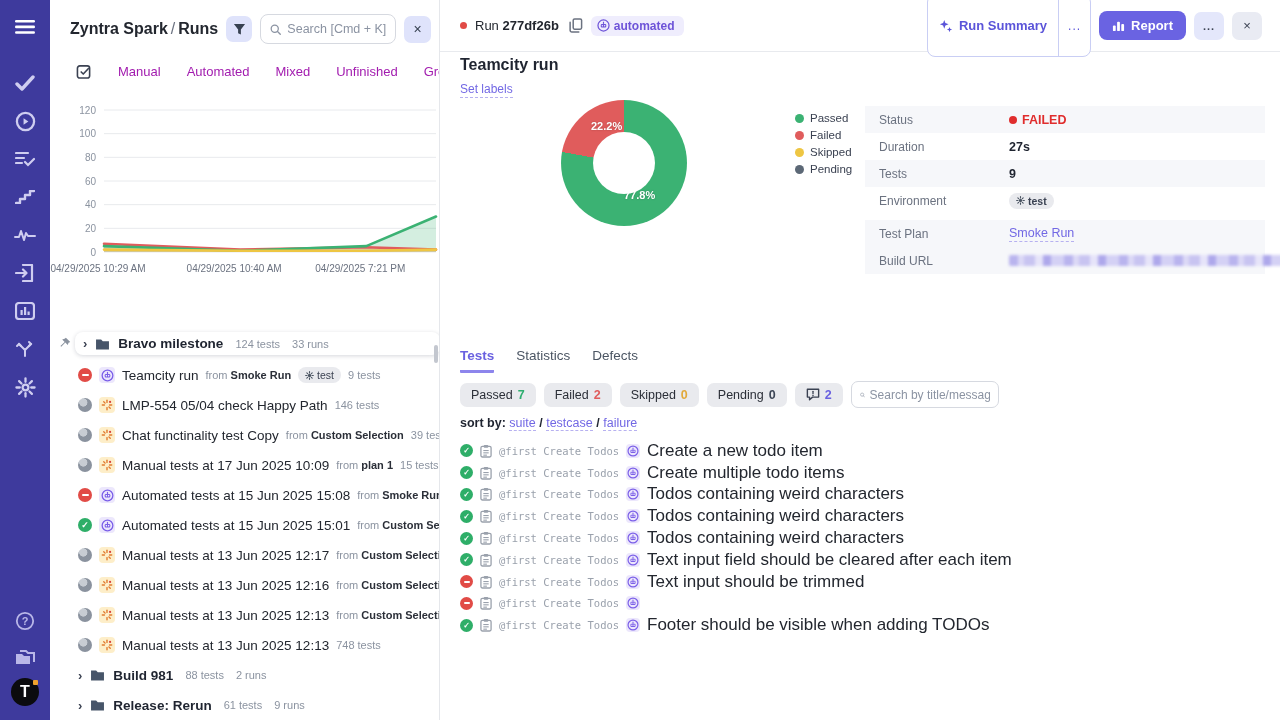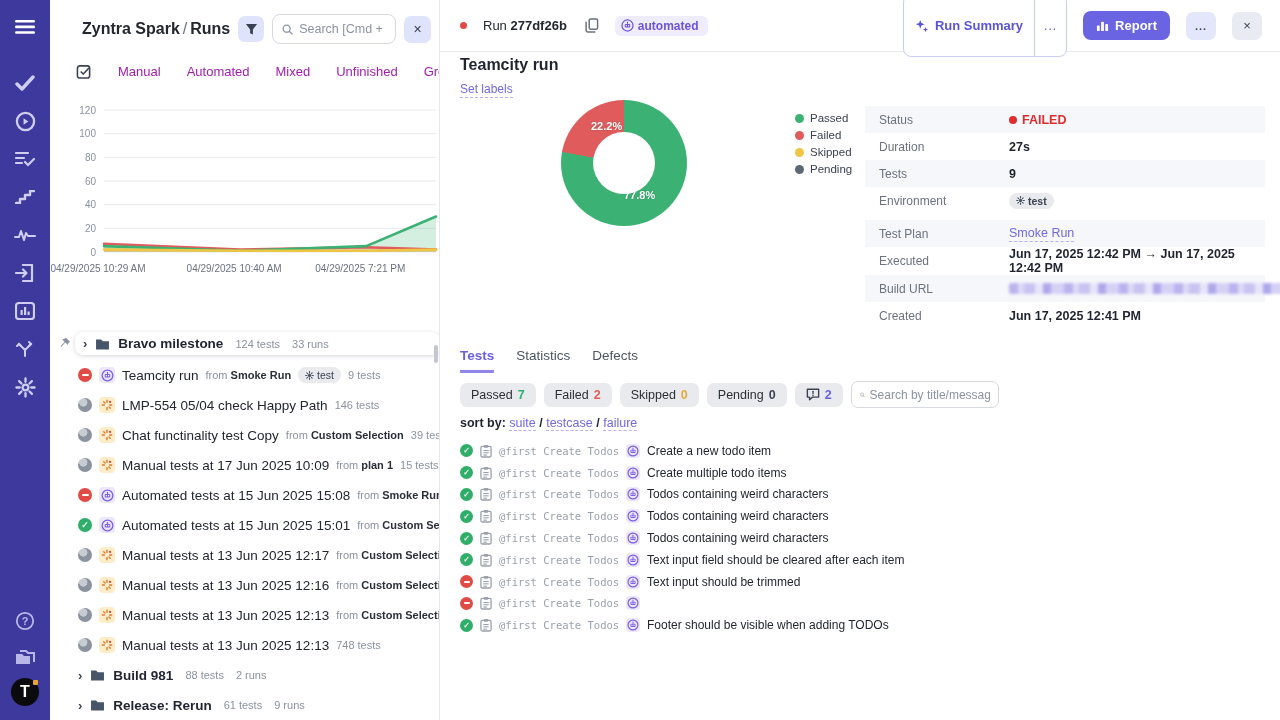--- a/index.html
+++ b/index.html
@@ -12,21 +12,21 @@
   .sb-icon svg { display:block; }
   .sb-top { margin-top:8px; margin-bottom:18px; }
   .sb-spacer { flex:1; }
   .sb-logo { width:28px; height:28px; border-radius:50%; background:#0b0b0e; color:#fff; font-weight:bold; font-size:16px; display:flex; align-items:center; justify-content:center; margin-bottom:14px; position:relative; }
   .sb-logo i { position:absolute; top:2px; right:1px; width:5px; height:5px; background:#f0a32e; border-radius:1px; font-style:normal; }
 
   
   .left-panel { width:390px; height:720px; background:#fff; border-right:1px solid #e5e7eb; position:relative; flex-shrink:0; overflow:hidden; }
   .lp-header { display:flex; align-items:center; padding:14px 8px 0 20px; gap:8px; }
   .lp-title { font-size:16px; white-space:nowrap; }
-  .lp-title .proj { font-weight:bold;margin-left:12px; }
+  .lp-title .proj { font-weight:bold; }
   .lp-title .sep { color:#6b7280; font-weight:normal; margin:0 3px; }
   .lp-title .page { font-weight:bold; }
   .filter-btn { width:26px; height:26px; border-radius:7px; background:#dfe3fb; display:flex; align-items:center; justify-content:center; cursor:pointer; flex-shrink:0; }
   .search-box { flex:1; height:30px; border:1px solid #d6d9e0; border-radius:8px; background:#fff; display:flex; align-items:center; padding:0 9px; gap:6px; min-width:0; }
   .search-box input { border:none; outline:none; font-size:12.5px; color:#ec4899; width:100%; font-family:"Liberation Sans",sans-serif; background:transparent; }
   .search-box input::placeholder { color:#8b93a2; }
   .lp-close { width:27px; height:27px; border-radius:7px; background:#dfe3fb; color:#374151; display:flex; align-items:center; justify-content:center; font-size:14px; cursor:pointer; flex-shrink:0; }
   .lp-tabs { display:flex; align-items:center; gap:26px; padding:20px 10px 0 26px; color:#a21caf; font-size:13px; }
   .lp-tab { cursor:pointer; white-space:nowrap; }
   .lp-tabs .tab-icon { cursor:pointer; display:flex; }
@@ -53,21 +53,21 @@
   .type-man { background:#fdeec9; color:#e07b2f; font-size:9px; }
   .run-name { font-size:13.5px; color:#23272f; }
   .run-from { font-size:11px; color:#8b93a0; }
   .run-from b { color:#2b2f38; font-size:11px; }
   .env-pill { background:#e9eaee; border-radius:9px; padding:2px 7px; font-size:10.5px; color:#3b4252; display:inline-flex; align-items:center; gap:3px; flex-shrink:0; }
   .run-meta { font-size:11px; color:#8b93a0; }
   .lp-scrollthumb { position:absolute; right:1px; top:345px; width:4px; height:18px; border-radius:2px; background:#c3c7cf; }
 
   
   .right-panel { flex:1; position:relative; background:#fff; overflow:hidden; }
-  .rp-topbar { height:52px; border-bottom:1px solid #e8eaee; display:flex; align-items:center; padding:0 18px 0 20px; gap:16px;justify-content:space-between; }
+  .rp-topbar { height:52px; border-bottom:1px solid #e8eaee; display:flex; align-items:center; padding:0 18px 0 20px; gap:8px;justify-content:space-between; }
   .run-dot { width:7px; height:7px; border-radius:50%; background:#e14b46; }
   .run-id-label { font-size:13px; color:#23272f; }
   .run-id-label b { font-weight:bold; }
   .copy-btn { display:flex; cursor:pointer; margin-left:2px; }
   .auto-badge { background:#efedfd; color:#6d53d8; border-radius:6px; padding:3px 9px 3px 6px; font-size:12px; font-weight:600; display:inline-flex; align-items:center; gap:4px; cursor:pointer; }
   .tb-spacer { flex:1; }
   .seg-btn { display:flex; border:1px solid #c9cef4; border-radius:8px; overflow:hidden; background:#fff; }
   .seg-main { display:flex; align-items:center; gap:6px; padding:23px 11px; color:#5b54d9; font-size:13px; font-weight:600; cursor:pointer; }
   .seg-more { border-left:1px solid #c9cef4; padding:6px 9px; color:#5b54d9; font-size:12px; letter-spacing:1px; cursor:pointer; display:flex; align-items:center; }
   .report-btn { background:#6a63e2; color:#fff; border:none; border-radius:8px; padding:7px 13px; font-size:13px; font-weight:600; display:inline-flex; align-items:center; gap:6px; cursor:pointer; font-family:"Liberation Sans",sans-serif; }
@@ -111,21 +111,21 @@
 
   .sort-row { position:absolute; left:20px; top:416px; font-size:12.5px; color:#1f2430; font-weight:bold; }
   .sort-row a { color:#7268e4; font-weight:normal; border-bottom:1px dashed #b7b1f0; text-decoration:none; cursor:pointer; }
   .sort-row .slash { color:#1f2430; font-weight:bold; }
 
   .tests-list { position:absolute; left:20px; top:440px; width:800px; }
   .test-row { height:21.8px; display:flex; align-items:center; gap:7px; white-space:nowrap; cursor:pointer; }
   .t-st { width:13px; height:13px; border-radius:50%; flex-shrink:0; display:flex; align-items:center; justify-content:center; }
   .t-suite { font-family:"DejaVu Sans Mono", monospace; font-size:10.5px; color:#9aa1ac; width:120px; overflow:hidden; flex-shrink:0; }
   .t-robot { width:14px; height:14px; border-radius:4px; background:#ece7fc; display:flex; align-items:center; justify-content:center; flex-shrink:0; }
-  .t-title { font-size:12px; color:#23272f; }
+  .t-title { font-size:17px; color:#23272f; }
   .clip-ico { display:flex; flex-shrink:0; }
 </style>
 </head>
 <body>
 
 <nav class="sidebar">
   <div class="sb-icon sb-top">
     <svg width="20" height="14" viewBox="0 0 20 14">
         <g fill="#fff">
           <rect width="20" height="2.6" rx="1.3"></rect>
@@ -613,33 +613,25 @@
               <circle cx="7" cy="7" r="2.6" fill="#4b5563"></circle>
             </svg>test</span>
         </span>
       </div>
       <div class="info-row shaded gap">
       <span class="info-label">Test Plan</span>
       <span class="info-value">
           <span class="plan-link">Smoke Run</span>
         </span>
       </div>
-      <div class="info-row  ">
-      <span class="info-label">Executed</span>
-      <span class="info-value">Jun 17, 2025 12:42 PM → Jun 17, 2025 12:42 PM</span>
-      </div>
       <div class="info-row shaded ">
       <span class="info-label">Build URL</span>
       <span class="info-value">
           <span class="redacted"></span>
         </span>
-      </div>
-      <div class="info-row  ">
-      <span class="info-label">Created</span>
-      <span class="info-value">Jun 17, 2025 12:41 PM</span>
       </div>
     </div>
 
   <div class="rp-tabs">
       <span class="rp-tab active">Tests</span>
       <span class="rp-tab ">Statistics</span>
       <span class="rp-tab ">Defects</span>
     </div>
 
   <div class="chips-row">

